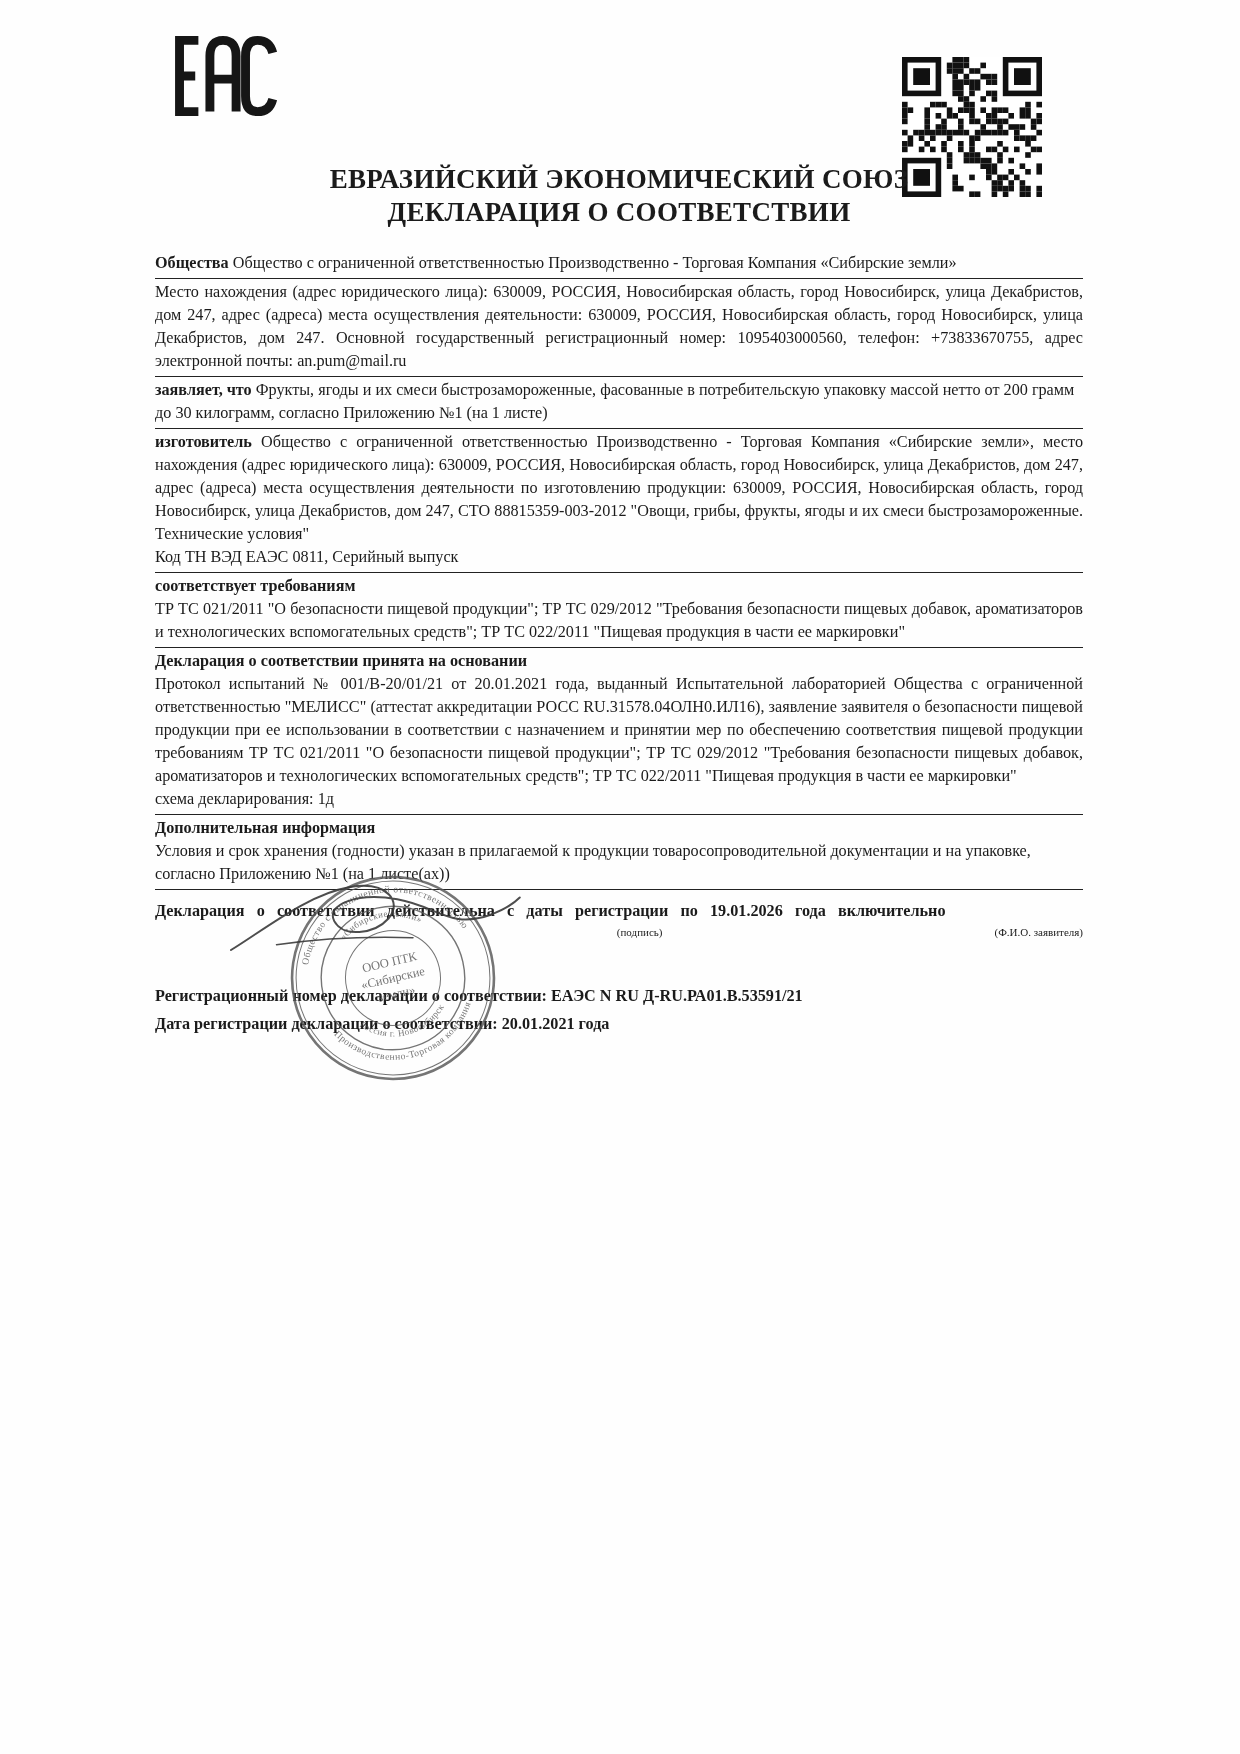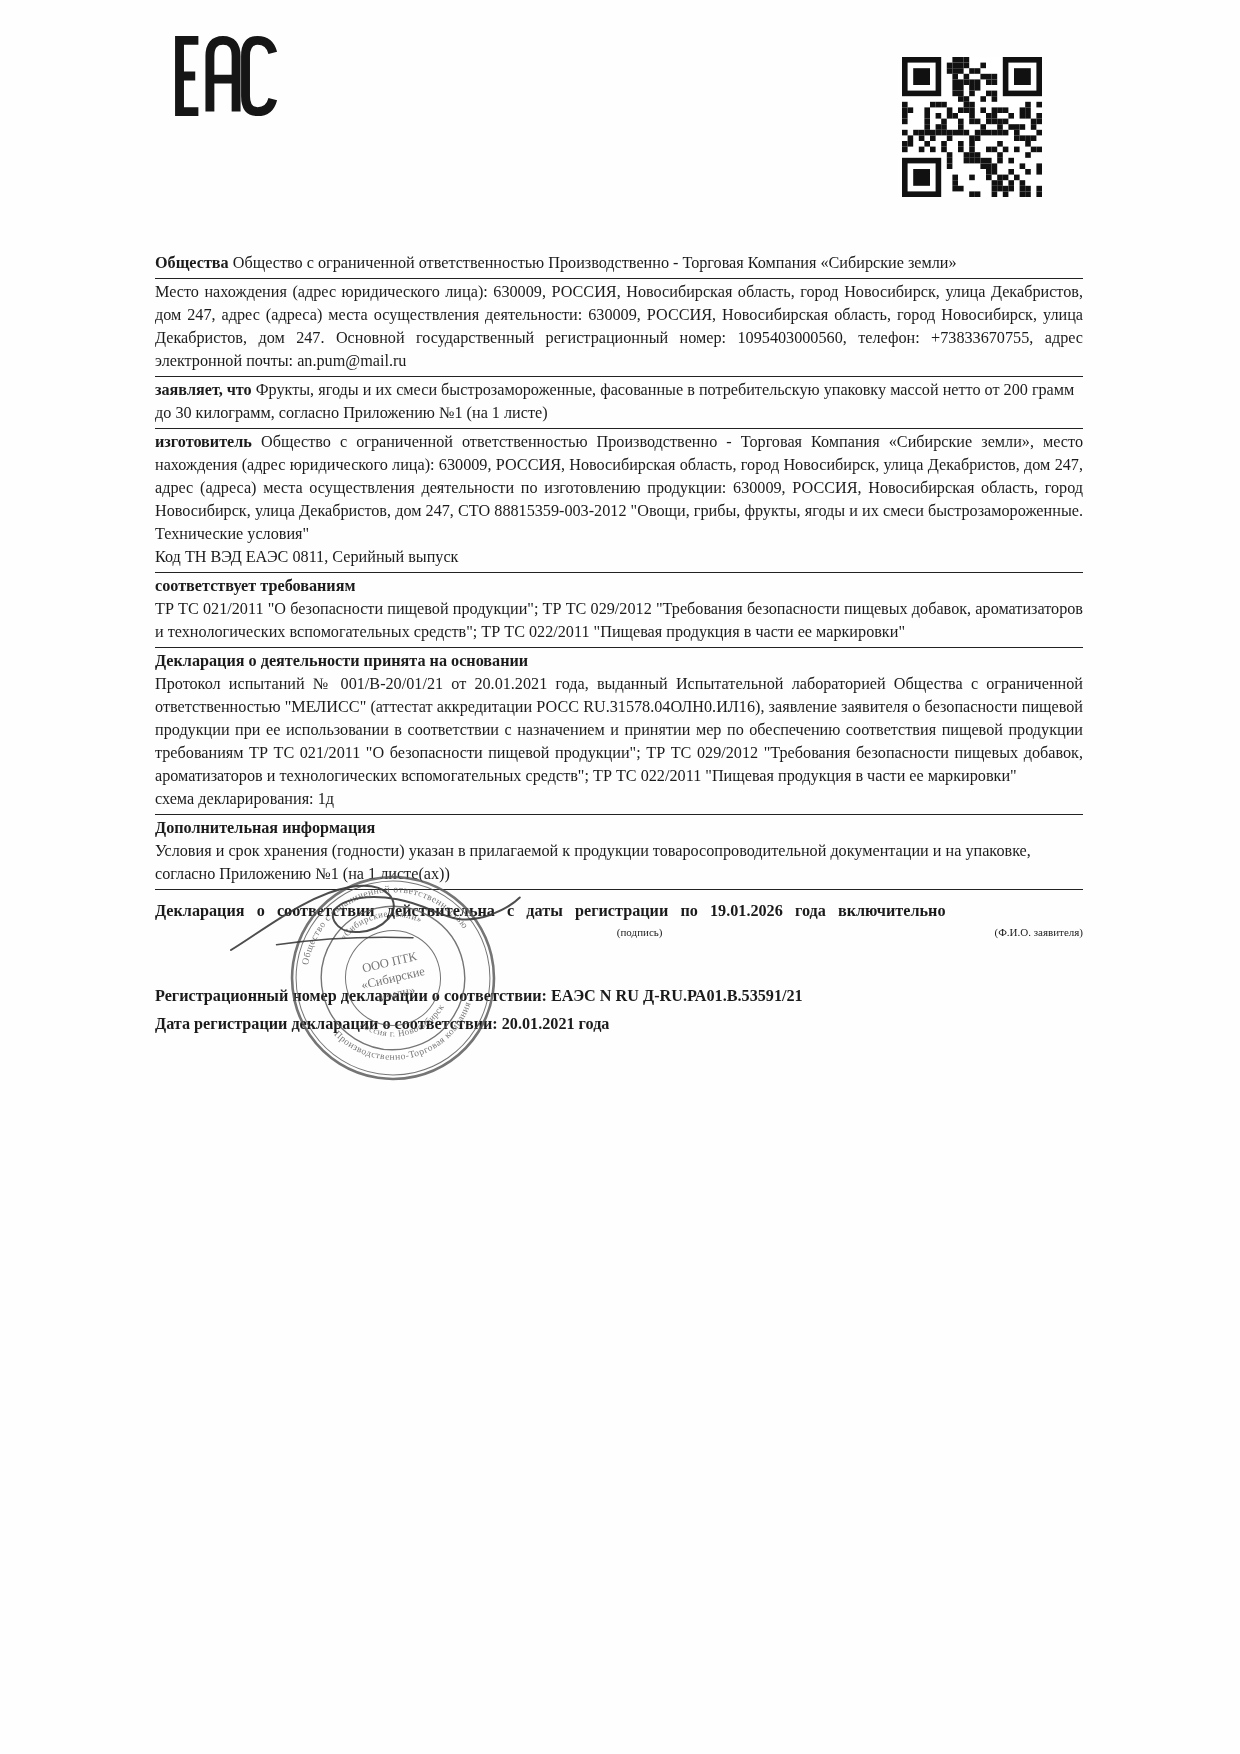--- a/index.html
+++ b/index.html
@@ -265,20 +265,24 @@
           <rect x="65" y="120" width="5" height="5"></rect>
           <rect x="80" y="120" width="5" height="5"></rect>
           <rect x="90" y="120" width="5" height="5"></rect>
           <rect x="105" y="120" width="5" height="5"></rect>
           <rect x="110" y="120" width="5" height="5"></rect>
           <rect x="120" y="120" width="5" height="5"></rect>
         </g>
     </svg>
   </div>
 
+  <div class="title">
+    <div>ЕВРАЗИЙСКИЙ ЭКОНОМИЧЕСКИЙ СОЮЗ</div>
+    <div>ДЕКЛАРАЦИЯ О СООТВЕТСТВИИ</div>
+  </div>
 
   <div class="content">
 
     <section class="sec">
       <p><span class="b">Общества</span>
         <span>Общество с ограниченной ответственностью Производственно - Торговая Компания «Сибирские земли»</span></p>
     </section>
 
     <section class="sec">
       <p class="just">Место нахождения (адрес юридического лица): 630009, РОССИЯ, Новосибирская область, город Новосибирск, улица Декабристов, дом 247, адрес (адреса) места осуществления деятельности: 630009, РОССИЯ, Новосибирская область, город Новосибирск, улица Декабристов, дом 247. Основной государственный регистрационный номер: 1095403000560, телефон: +73833670755, адрес электронной почты: an.pum@mail.ru</p>
@@ -295,21 +299,21 @@
         <span>Общество с ограниченной ответственностью Производственно - Торговая Компания «Сибирские земли», место нахождения (адрес юридического лица): 630009, РОССИЯ, Новосибирская область, город Новосибирск, улица Декабристов, дом 247, адрес (адреса) места осуществления деятельности по изготовлению продукции: 630009, РОССИЯ, Новосибирская область, город Новосибирск, улица Декабристов, дом 247, СТО 88815359-003-2012 "Овощи, грибы, фрукты, ягоды и их смеси быстрозамороженные. Технические условия"</span></p>
       <p>Код ТН ВЭД ЕАЭС 0811, Серийный выпуск</p>
     </section>
 
     <section class="sec">
       <p class="b">соответствует требованиям</p>
       <p class="just">ТР ТС 021/2011 "О безопасности пищевой продукции"; ТР ТС 029/2012 "Требования безопасности пищевых добавок, ароматизаторов и технологических вспомогательных средств"; ТР ТС 022/2011 "Пищевая продукция в части ее маркировки"</p>
     </section>
 
     <section class="sec">
-      <p class="b">Декларация о деятельности принята на основании</p>
+      <p class="b">Декларация о соответствии принята на основании</p>
       <p class="just">Протокол испытаний № 001/В-20/01/21 от 20.01.2021 года, выданный Испытательной лабораторией Общества с ограниченной ответственностью "МЕЛИСС" (аттестат аккредитации РОСС RU.31578.04ОЛН0.ИЛ16), заявление заявителя о безопасности пищевой продукции при ее использовании в соответствии с назначением и принятии мер по обеспечению соответствия пищевой продукции требованиям ТР ТС 021/2011 "О безопасности пищевой продукции"; ТР ТС 029/2012 "Требования безопасности пищевых добавок, ароматизаторов и технологических вспомогательных средств"; ТР ТС 022/2011 "Пищевая продукция в части ее маркировки"</p>
       <p>схема декларирования: 1д</p>
     </section>
 
     <section class="sec">
       <p class="b">Дополнительная информация</p>
       <p>Условия и срок хранения (годности) указан в прилагаемой к продукции товаросопроводительной документации и на упаковке, согласно Приложению №1 (на 1 листе(ах))</p>
     </section>
 
     <div class="sig-wrap">

